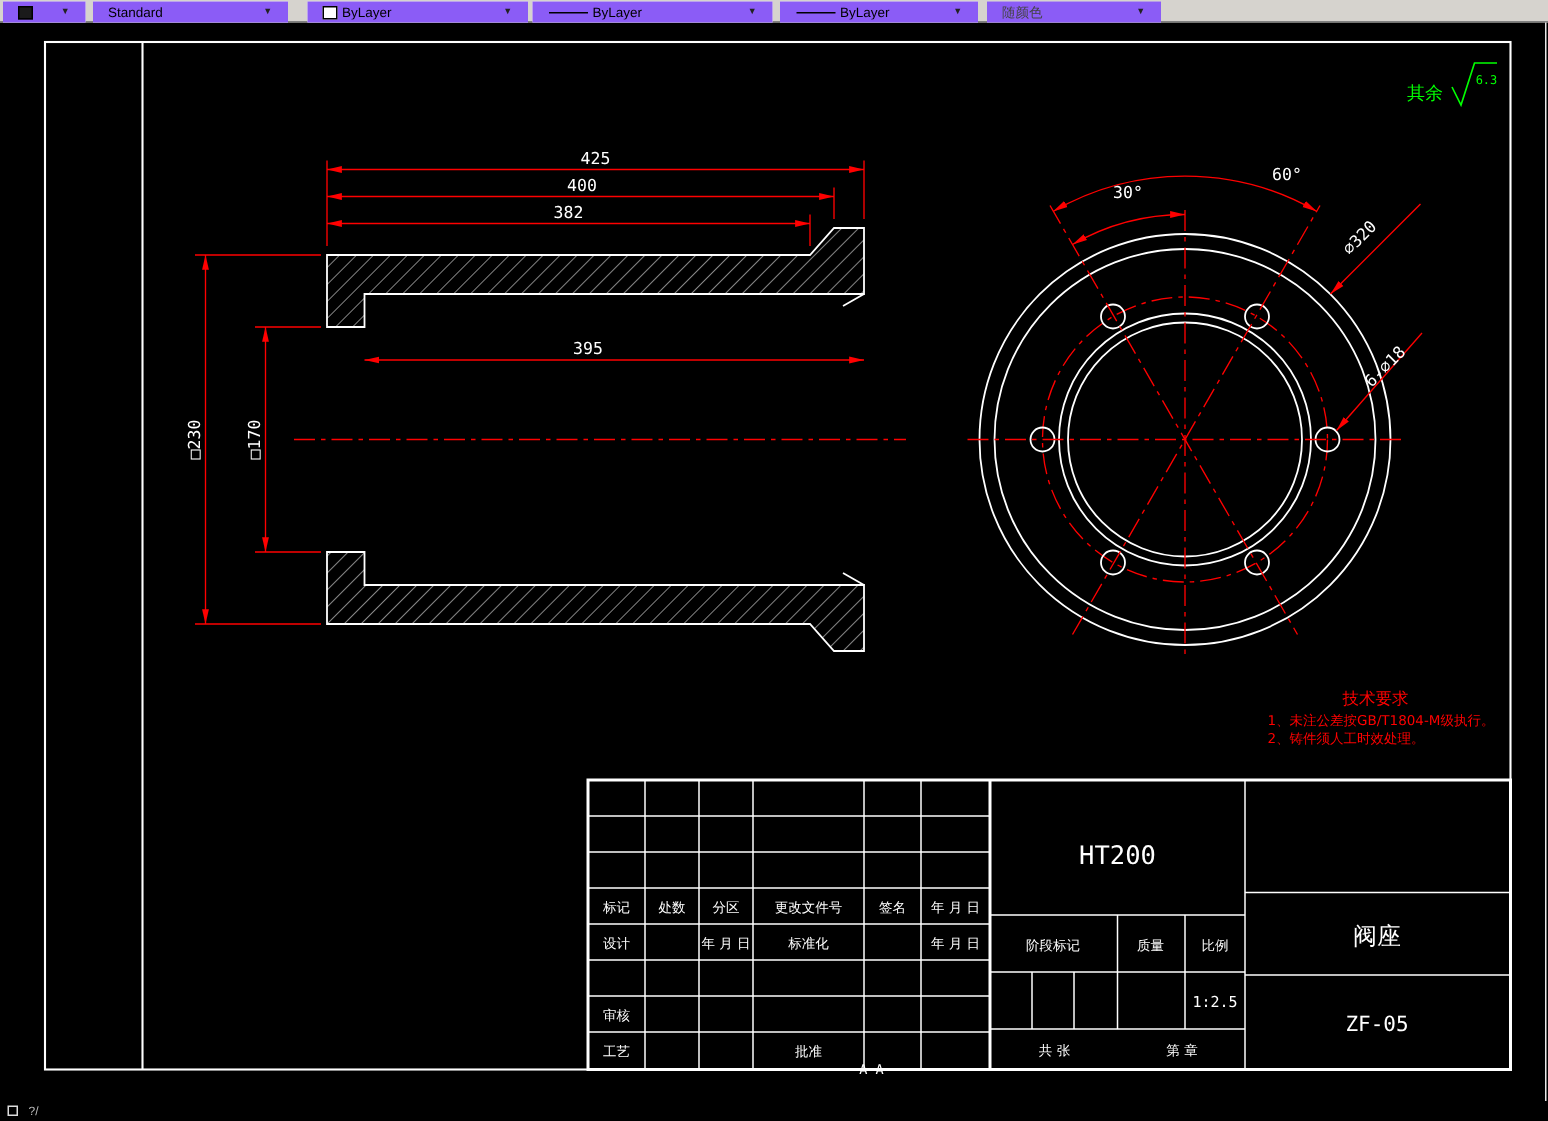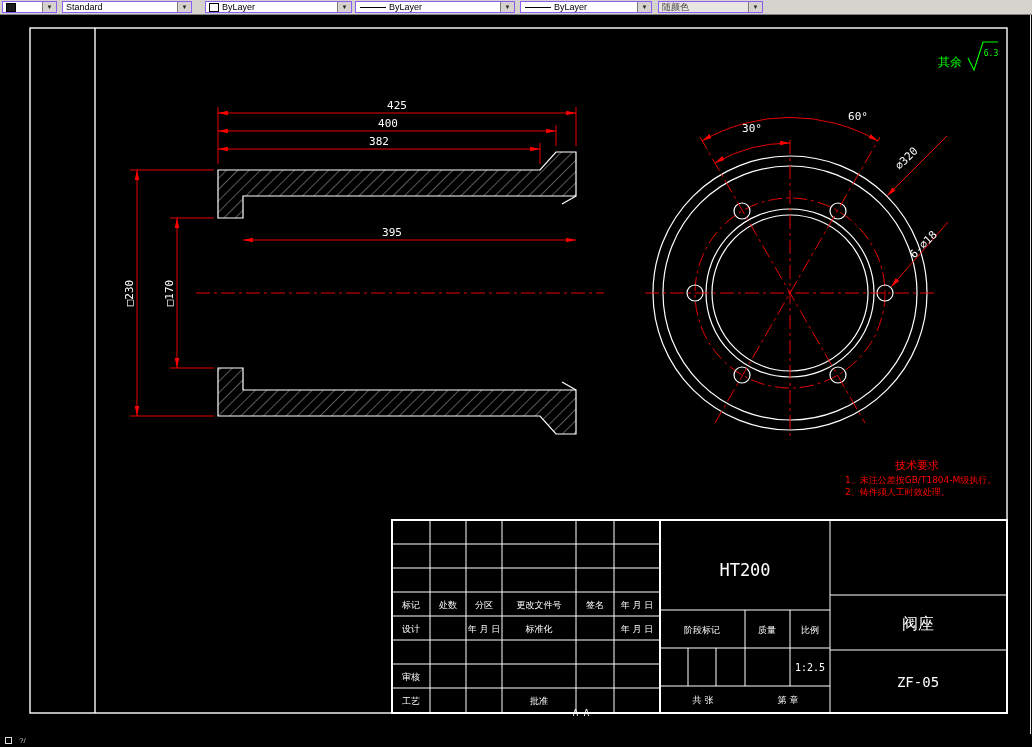--- a/index.html
+++ b/index.html
@@ -1,20 +1,20 @@
 <!DOCTYPE html>
 <html><head>
 <meta charset="utf-8">
 <style>
   html,body{margin:0;padding:0;background:#000;}
   .app{position:relative;width:1032px;height:747px;background:#000;overflow:hidden;
        font-family:"Liberation Sans",sans-serif;}
   .toolbar{position:absolute;top:0;left:0;width:1032px;height:14px;background:#d6d3ce;
            border-bottom:1px solid #808080;z-index:3;}
-  .combo{position:absolute;top:1px;height:12px;background:#fff;border:1px solid #8b5cf6;
+  .combo{position:absolute;top:1px;height:12px;background:#fff;border:7px solid #8b5cf6;
          display:flex;align-items:center;box-sizing:border-box;}
   .combo .val{flex:1;font-size:9px;line-height:10px;padding-left:3px;color:#000;
               white-space:nowrap;overflow:hidden;}
   .combo .btn{width:13px;align-self:stretch;background:#d6d3ce;border-left:1px solid #7a7a7a;
               font-size:6px;color:#222;display:flex;align-items:center;justify-content:center;}
   .swatch{width:8px;height:7px;border:1px solid #000;background:#fff;margin-left:3px;flex:0 0 auto;}
   .swatch.dark{background:#1a1a1a;}
   .lineglyph{width:26px;height:1px;background:#000;margin-left:4px;flex:0 0 auto;}
   .canvas{position:absolute;top:14px;left:0;width:1032px;height:720px;background:#000;z-index:1;}
   svg{position:absolute;top:0;left:0;z-index:1;}
@@ -63,21 +63,21 @@
     <div class="combo" style="left:355px;width:160px;">
       <span class="lineglyph"></span>
       <span class="val">ByLayer</span>
       <span class="btn">▼</span>
     </div>
     <div class="combo" style="left:520px;width:132px;">
       <span class="lineglyph"></span>
       <span class="val">ByLayer</span>
       <span class="btn">▼</span>
     </div>
-    <div class="combo" style="left:658px;width:105px;background:#e8e6e1;">
+    <div class="combo" style="left:658px;width:116px;background:#e8e6e1;">
       <span class="val" style="color:#444;">随颜色</span>
       <span class="btn">▼</span>
     </div>
   </div>
 
   <div class="canvas"></div>
   <div class="edge-r"></div>
 
   <svg width="1032" height="747" viewBox="0 0 1032 747">
     <defs>

